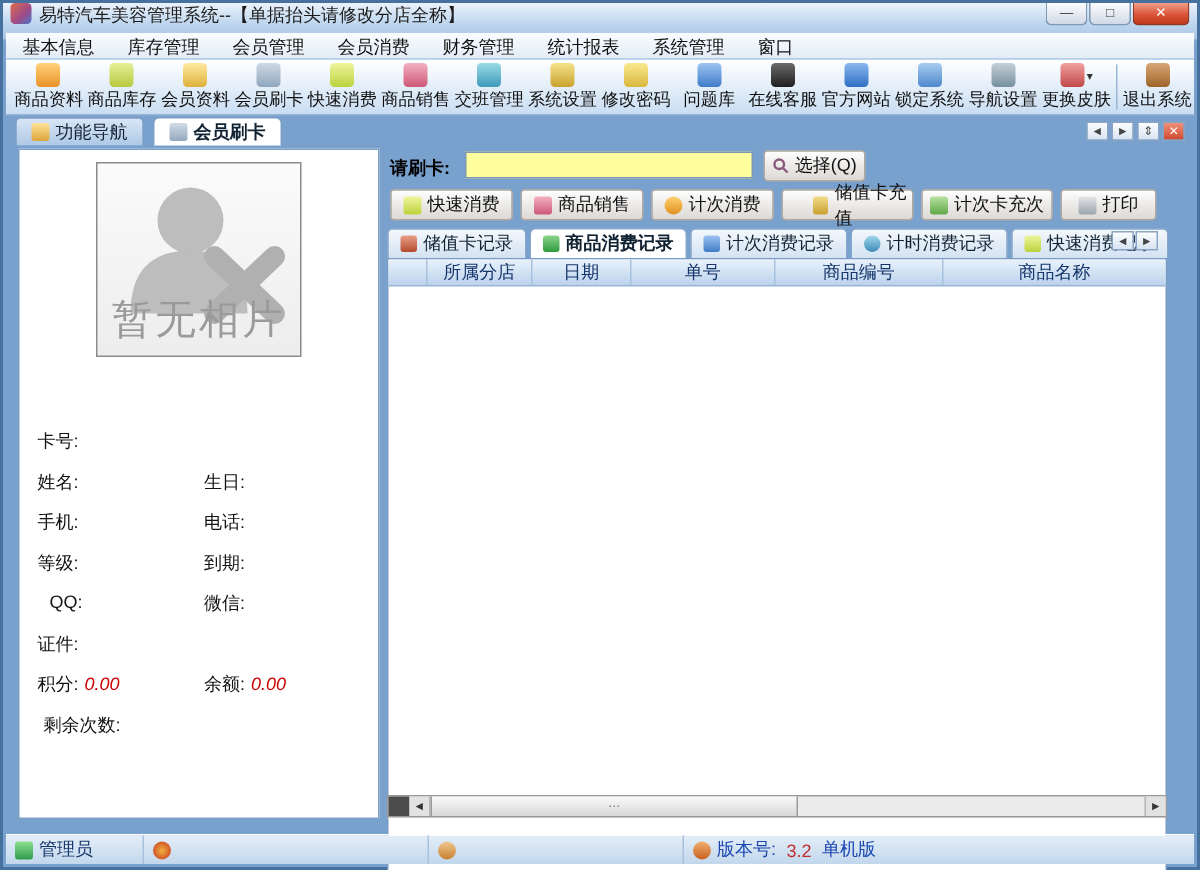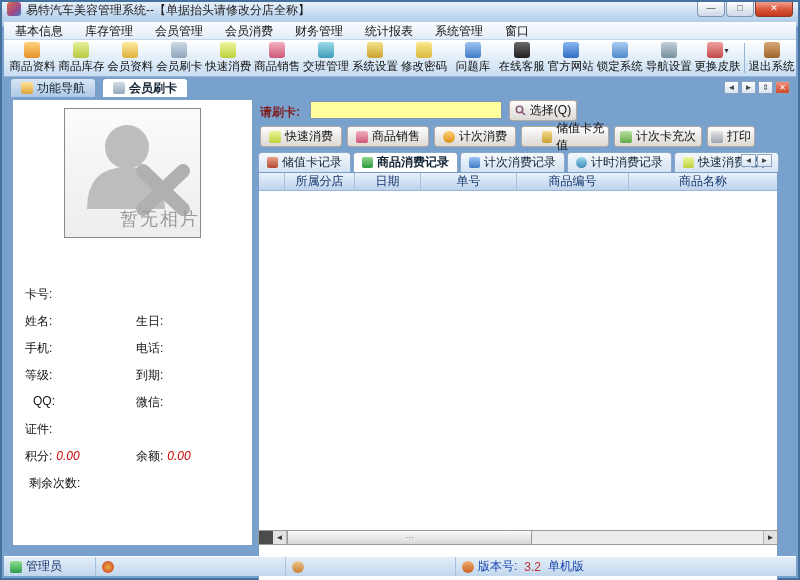--- a/index.html
+++ b/index.html
@@ -49,27 +49,27 @@
   .tabctrls { position:absolute; right:8px; top:79px; display:flex; gap:2px; }
   .tctrl { width:15px; height:13px; border:1px solid #8aa4c4; background:linear-gradient(#fcfdfe,#d8e4f2);
     font-size:8px; line-height:11px; text-align:center; color:#444; }
   .tctrl.closex { background:linear-gradient(#f0907a,#cf4a2e); color:#fff; font-weight:bold; }
 
   
   .member-panel { position:absolute; left:10px; top:97px; width:241px; height:447px;
     background:#fff; border:1px solid #7e9fc4; }
   .photo-box { position:absolute; left:51px; top:8px; width:137px; height:130px;
     background:linear-gradient(#fbfbfb,#ededed); border:1px solid #8a8a8a; overflow:hidden;}
-  .photo-text { position:absolute; left:0; right:0; bottom:6px; text-align:right;
-    font-size:18px; color:#9a9a9a; letter-spacing:2px; }
+  .photo-text { position:absolute; left:0; right:0; bottom:6px; text-align:center;
+    font-size:27px; color:#9a9a9a; letter-spacing:2px; }
   .frow { position:absolute; height:16px; color:#111;margin-top:40px; }
   .fval { color:#cc0000; font-style:italic; margin-left:4px; }
 
   
-  .swipe-label { position:absolute; left:258px; top:102px; color:#7f1d1d; font-weight:bold; }
+  .swipe-label { position:absolute; left:258px; top:102px; color:#000000; font-weight:bold; }
   .swipe-input { position:absolute; left:308px; top:99px; width:192px; height:18px;
     background:#ffff9e; border:1px solid #7f96b4; }
   .btn { position:absolute; height:21px; border:1px solid #b3a9a0; border-radius:3px;
     background:linear-gradient(#fefefe,#e9e7e4 60%,#dddad6); display:flex; align-items:center;
     justify-content:center; gap:4px; color:#111; font-size:12px; }
   .bicon { width:12px; height:12px; border-radius:2px; }
 
   
   .rectabs { position:absolute; left:256px; top:150px; height:20px; display:flex; gap:2px;}
   .rtab { display:flex; align-items:center; justify-content:center; gap:4px; padding:0 8px;
@@ -291,21 +291,21 @@
     <span>计次消费</span>
   </div>
   <div class="btn" style="left:519px; top:124px; width:88px;padding-left:20px;">
     <div class="bicon" style="background:linear-gradient(#f2dc8a,#caa030);"></div>
     <span>储值卡充值</span>
   </div>
   <div class="btn" style="left:612px; top:124px; width:88px;">
     <div class="bicon" style="background:linear-gradient(#b8e0a0,#5fa848);"></div>
     <span>计次卡充次</span>
   </div>
-  <div class="btn" style="left:705px; top:124px; width:48px;">
+  <div class="btn" style="left:705px; top:124px; width:64px;">
     <div class="bicon" style="background:linear-gradient(#e6e6e6,#9aa4ae);"></div>
     <span>打印</span>
   </div>
 
   <div class="rectabs">
     <div class="rtab">
       <div class="ricon" style="background:linear-gradient(#e8a088,#b44a30);"></div>
       <span>储值卡记录</span>
     </div>
     <div class="rtab active">

